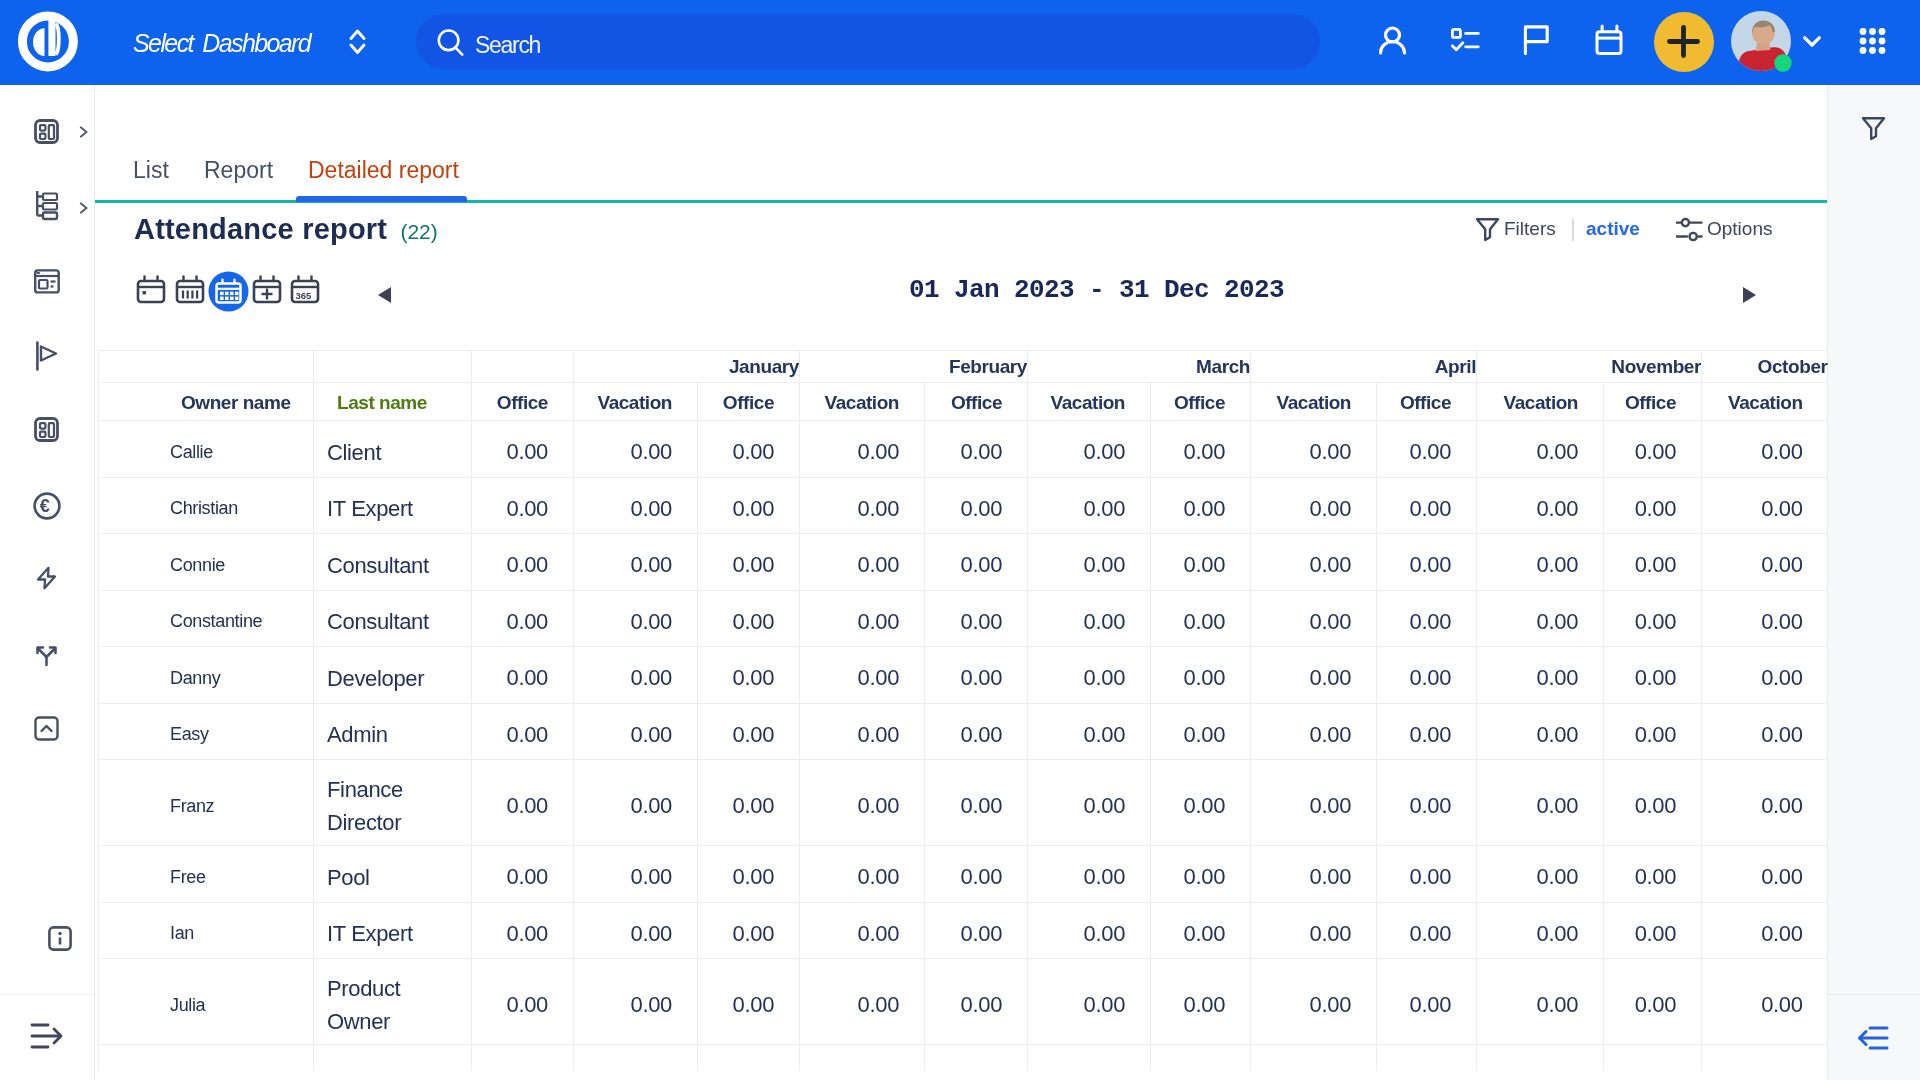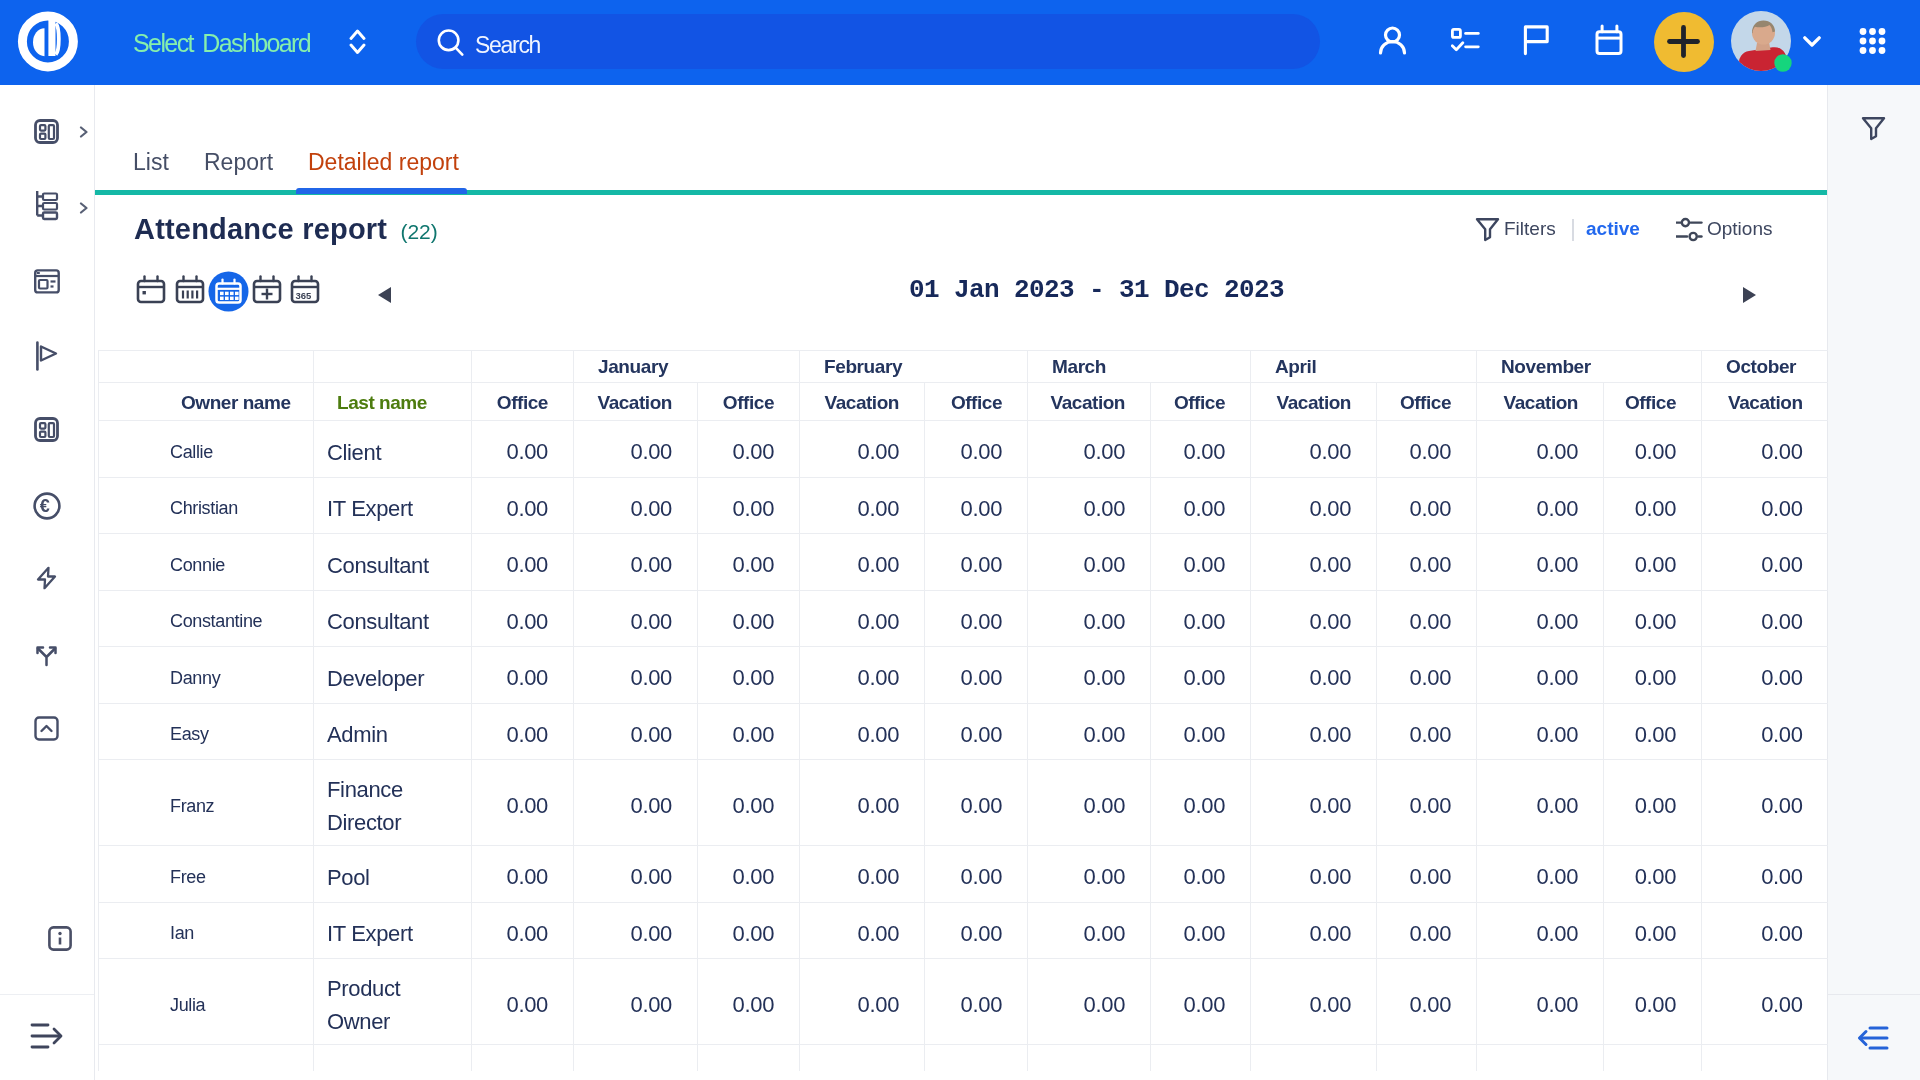--- a/index.html
+++ b/index.html
@@ -2,46 +2,46 @@
 <html><head><meta charset="utf-8">
 <style>
 * { margin:0; padding:0; box-sizing:border-box; }
 html,body { width:1920px; height:1080px; overflow:hidden; background:#fff;
   font-family:"Liberation Sans", sans-serif; }
 .abs { position:absolute; }
 
 #topbar { position:absolute; left:0; top:0; width:1920px; height:85px; background:#0d63ee; }
 #searchpill { position:absolute; left:416px; top:14px; width:904px; height:55px;
   background:#1254e4; border-radius:27.5px; }
-#seldash { position:absolute; left:133px; top:29px; font-size:25px; letter-spacing:-1.6px; word-spacing:4px; color:#86efac; }
+#seldash { position:absolute; left:133px; top:29px; font-size:25px; letter-spacing:-1.6px; word-spacing:4px; color:#ffffff;font-style:italic; }
 #searchtxt { position:absolute; left:475px; top:32px; font-size:23px; letter-spacing:-1.3px; color:#f0f5ff; }
 #plusbtn { position:absolute; left:1654px; top:12px; width:60px; height:60px; border-radius:50%; background:#f0bb31; }
 
 #lsb { position:absolute; left:0; top:85px; width:95px; height:995px; background:#fff; border-right:1px solid #e8eaef; }
 #lsb .sep { position:absolute; left:0; top:909px; width:94px; height:0; border-top:1px solid #edeff3; }
 
 #rsb { position:absolute; left:1827px; top:85px; width:93px; height:995px; background:#f6f8fa; border-left:1px solid #e7e9ee; }
 #rsb .sep { position:absolute; left:0; top:909px; width:92px; height:0; border-top:1px solid #e7e9ee; }
 
 #main { position:absolute; left:95px; top:85px; width:1732px; height:995px; background:#fff; }
-#tabrow { position:absolute; left:0; top:8px; width:1732px; height:102px; border-bottom:5px solid #14b8a6; }
+#tabrow { position:absolute; left:0; top:16px; width:1732px; height:102px; border-bottom:3px solid #14b8a6; }
 .tab { position:absolute; top:58px; font-size:23px; line-height:1; color:#454e66; }
 #underline { position:absolute; left:201px; top:95px; width:171px; height:6px; background:#2166e8; border-radius:3px 3px 0 0; }
 #heading { position:absolute; left:39px; top:130px; font-size:29px; line-height:1; font-weight:bold; color:#1e2c52; letter-spacing:0.2px; }
 #heading span { font-size:21px; font-weight:normal; color:#0f766e; letter-spacing:0; margin-left:5px; }
 .frtxt { position:absolute; top:134px; font-size:19px; line-height:1; color:#3d465f; }
 #fdiv { position:absolute; left:1477px; top:134px; width:0; height:22px; border-left:2px solid #d8dbe2; }
 .cal { position:absolute; top:190px; }
 #datetxt { position:absolute; left:814px; top:192px; font-size:26px; line-height:1; font-weight:bold; color:#17295a; letter-spacing:-0.6px;font-family:Liberation Mono, monospace; }
 
 #tbl { position:absolute; left:3px; top:265px; width:1729px; border-collapse:collapse; table-layout:fixed; }
 #tbl td { border:1px solid #ebedf1; overflow:hidden; white-space:nowrap; vertical-align:middle; }
 #tbl tr td:last-child { border-right:none; }
 #tbl tr td { height:56.5px; }
-#tbl tr.mrow td { height:32px; }
+#tbl tr.mrow td { height:32px;text-align:right; }
 #tbl tr.hrow td { height:38px; }
 #tbl tr.tall td { height:86px; }
 #tbl tr.part td { height:26px; border-bottom:none; }
 .mcell { font-size:19px; font-weight:bold; color:#24355e; padding-left:24px; padding-top:1px; letter-spacing:-0.4px; }
 .th1 { font-size:19px; font-weight:bold; color:#24355e; padding-left:82px; padding-top:2px; letter-spacing:-0.45px; }
 .th2 { font-size:19px; font-weight:bold; color:#4d7c0f; padding-left:23px; padding-top:2px; letter-spacing:-0.45px; }
 .thn { font-size:19px; font-weight:bold; color:#24355e; text-align:right; padding-right:25px; padding-top:2px; letter-spacing:-0.45px; }
 .td1 { font-size:18px; color:#233158; padding-left:71px; padding-top:7px; letter-spacing:-0.35px; }
 .td2 { font-size:22px; color:#233158; padding-left:13px; padding-top:7px; letter-spacing:-0.35px; line-height:33px; }
 .tdn { font-size:22px; color:#233158; text-align:right; padding-right:25px; padding-top:7px; letter-spacing:-0.35px; }

